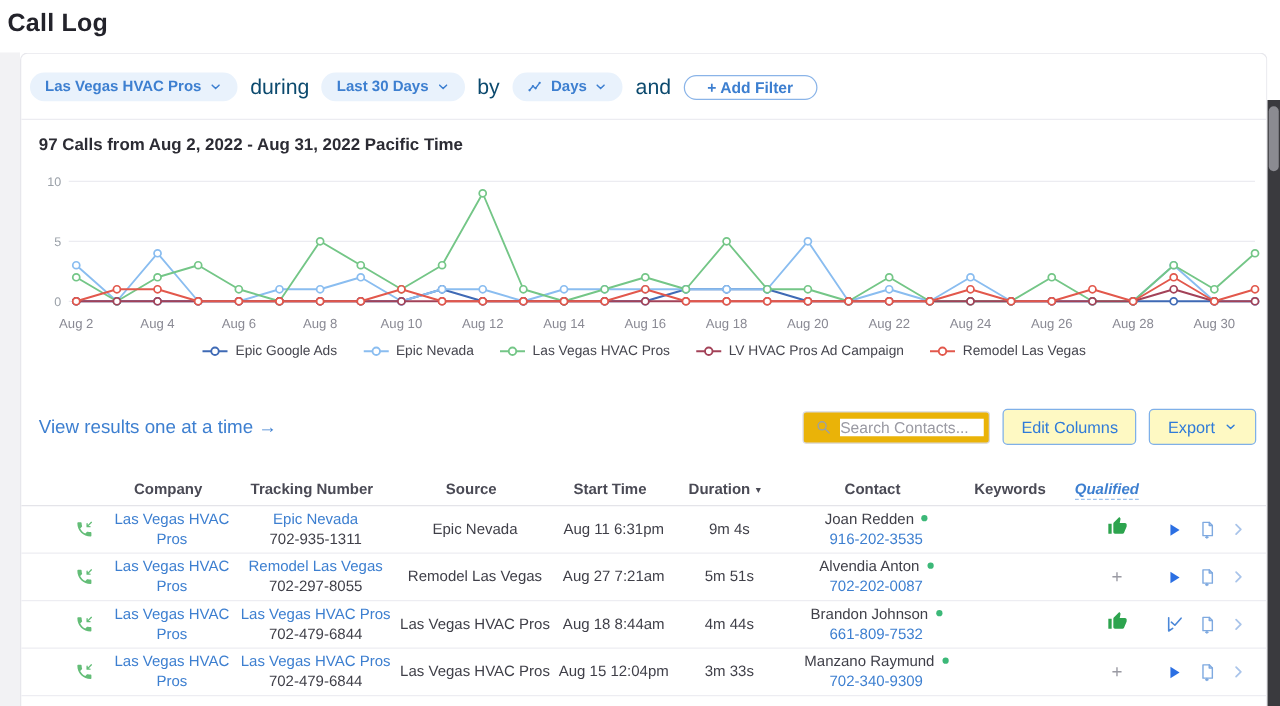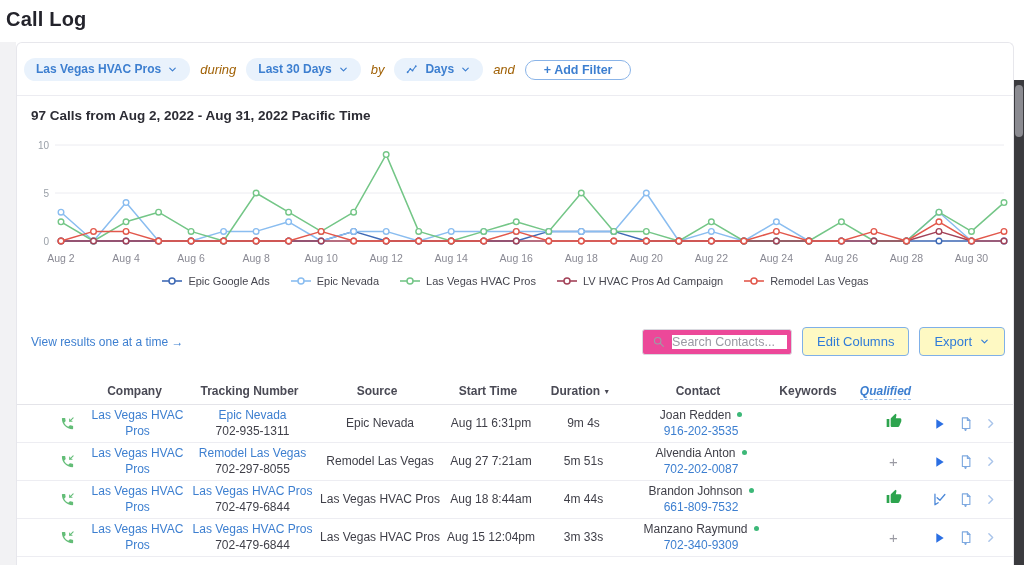--- a/index.html
+++ b/index.html
@@ -16,35 +16,35 @@
     position:absolute; left:16px; top:42px; width:998px; height:523px;
     background:#fff; border:1px solid #e7e7ec; border-bottom:none; border-radius:6px 6px 0 0; overflow:hidden;
   }
   
   .filter-bar { display:flex; align-items:center; gap:10px; padding:15px 10px 14px 7px; border-bottom:1px solid #ececf1; }
   .pill {
     display:inline-flex; align-items:center; gap:6px; background:#e9f2fc; color:#3d7fd0;
     border:none; border-radius:14px; padding:5px 12px; font-size:12px; font-weight:700;
     font-family:inherit; cursor:pointer; line-height:1.1;
   }
-  .conj { color:#a16207; font-size:13px;font-style:italic; }
+  .conj { color:#0c4a6e; font-size:17px; }
   .add-filter {
     background:#fff; color:#3d7fd0; border:1px solid #8ab4e8; border-radius:15px;
     padding:2px 18px; font-size:12.5px; font-weight:700; font-family:inherit; cursor:pointer;
   }
   
   .chart-title { margin:12px 0 0 14px; font-size:13.5px; font-weight:700; color:#2c2c34; }
   #chart { display:block; margin:6px 0 0 0; width:995px; height:140px; }
   .legend { display:flex; justify-content:center; align-items:center; gap:20px; margin-top:6px; }
   .legend-item { display:flex; align-items:center; gap:5px; font-size:11px; color:#46464f; cursor:pointer; }
   
   .toolbar { display:flex; align-items:center; margin:40px 8px 0 14px; }
-  .view-link { color:#3d7fd0; font-size:12px; text-decoration:none; cursor:pointer; }
+  .view-link { color:#3d7fd0; font-size:15px; text-decoration:none; cursor:pointer; }
   .toolbar-right { margin-left:auto; display:flex; align-items:center; gap:10px; }
-  .search-box { display:flex; align-items:center; gap:7px; border:1px solid #d9d9df; border-radius:3px; padding:5px 9px; width:150px; background:#ec4899; }
+  .search-box { display:flex; align-items:center; gap:7px; border:1px solid #d9d9df; border-radius:3px; padding:5px 9px; width:150px; background:#eab308; }
   .search-box input { border:none; outline:none; font-size:12.5px; width:115px; font-family:inherit; color:#3f3f48; padding:0; }
   .search-box input::placeholder { color:#9a9aa3; }
   .btn {
     background:#fef9c3; border:1px solid #7fb0e8; color:#2f7bd9; font-size:13px; border-radius:4px;
     padding:6px 14px; font-family:inherit; display:inline-flex; align-items:center; gap:7px; cursor:pointer;
   }
   
   .table { margin-top:22px; }
   .thead, .trow { display:grid; grid-template-columns:72px 97px 133px 122px 100px 85px 150px 70px 85px 1fr; align-items:center;text-align:center; }
   .thead { height:27px; border-bottom:1px solid #e4e4e9; font-size:12px; font-weight:700; color:#4a4a55; }

